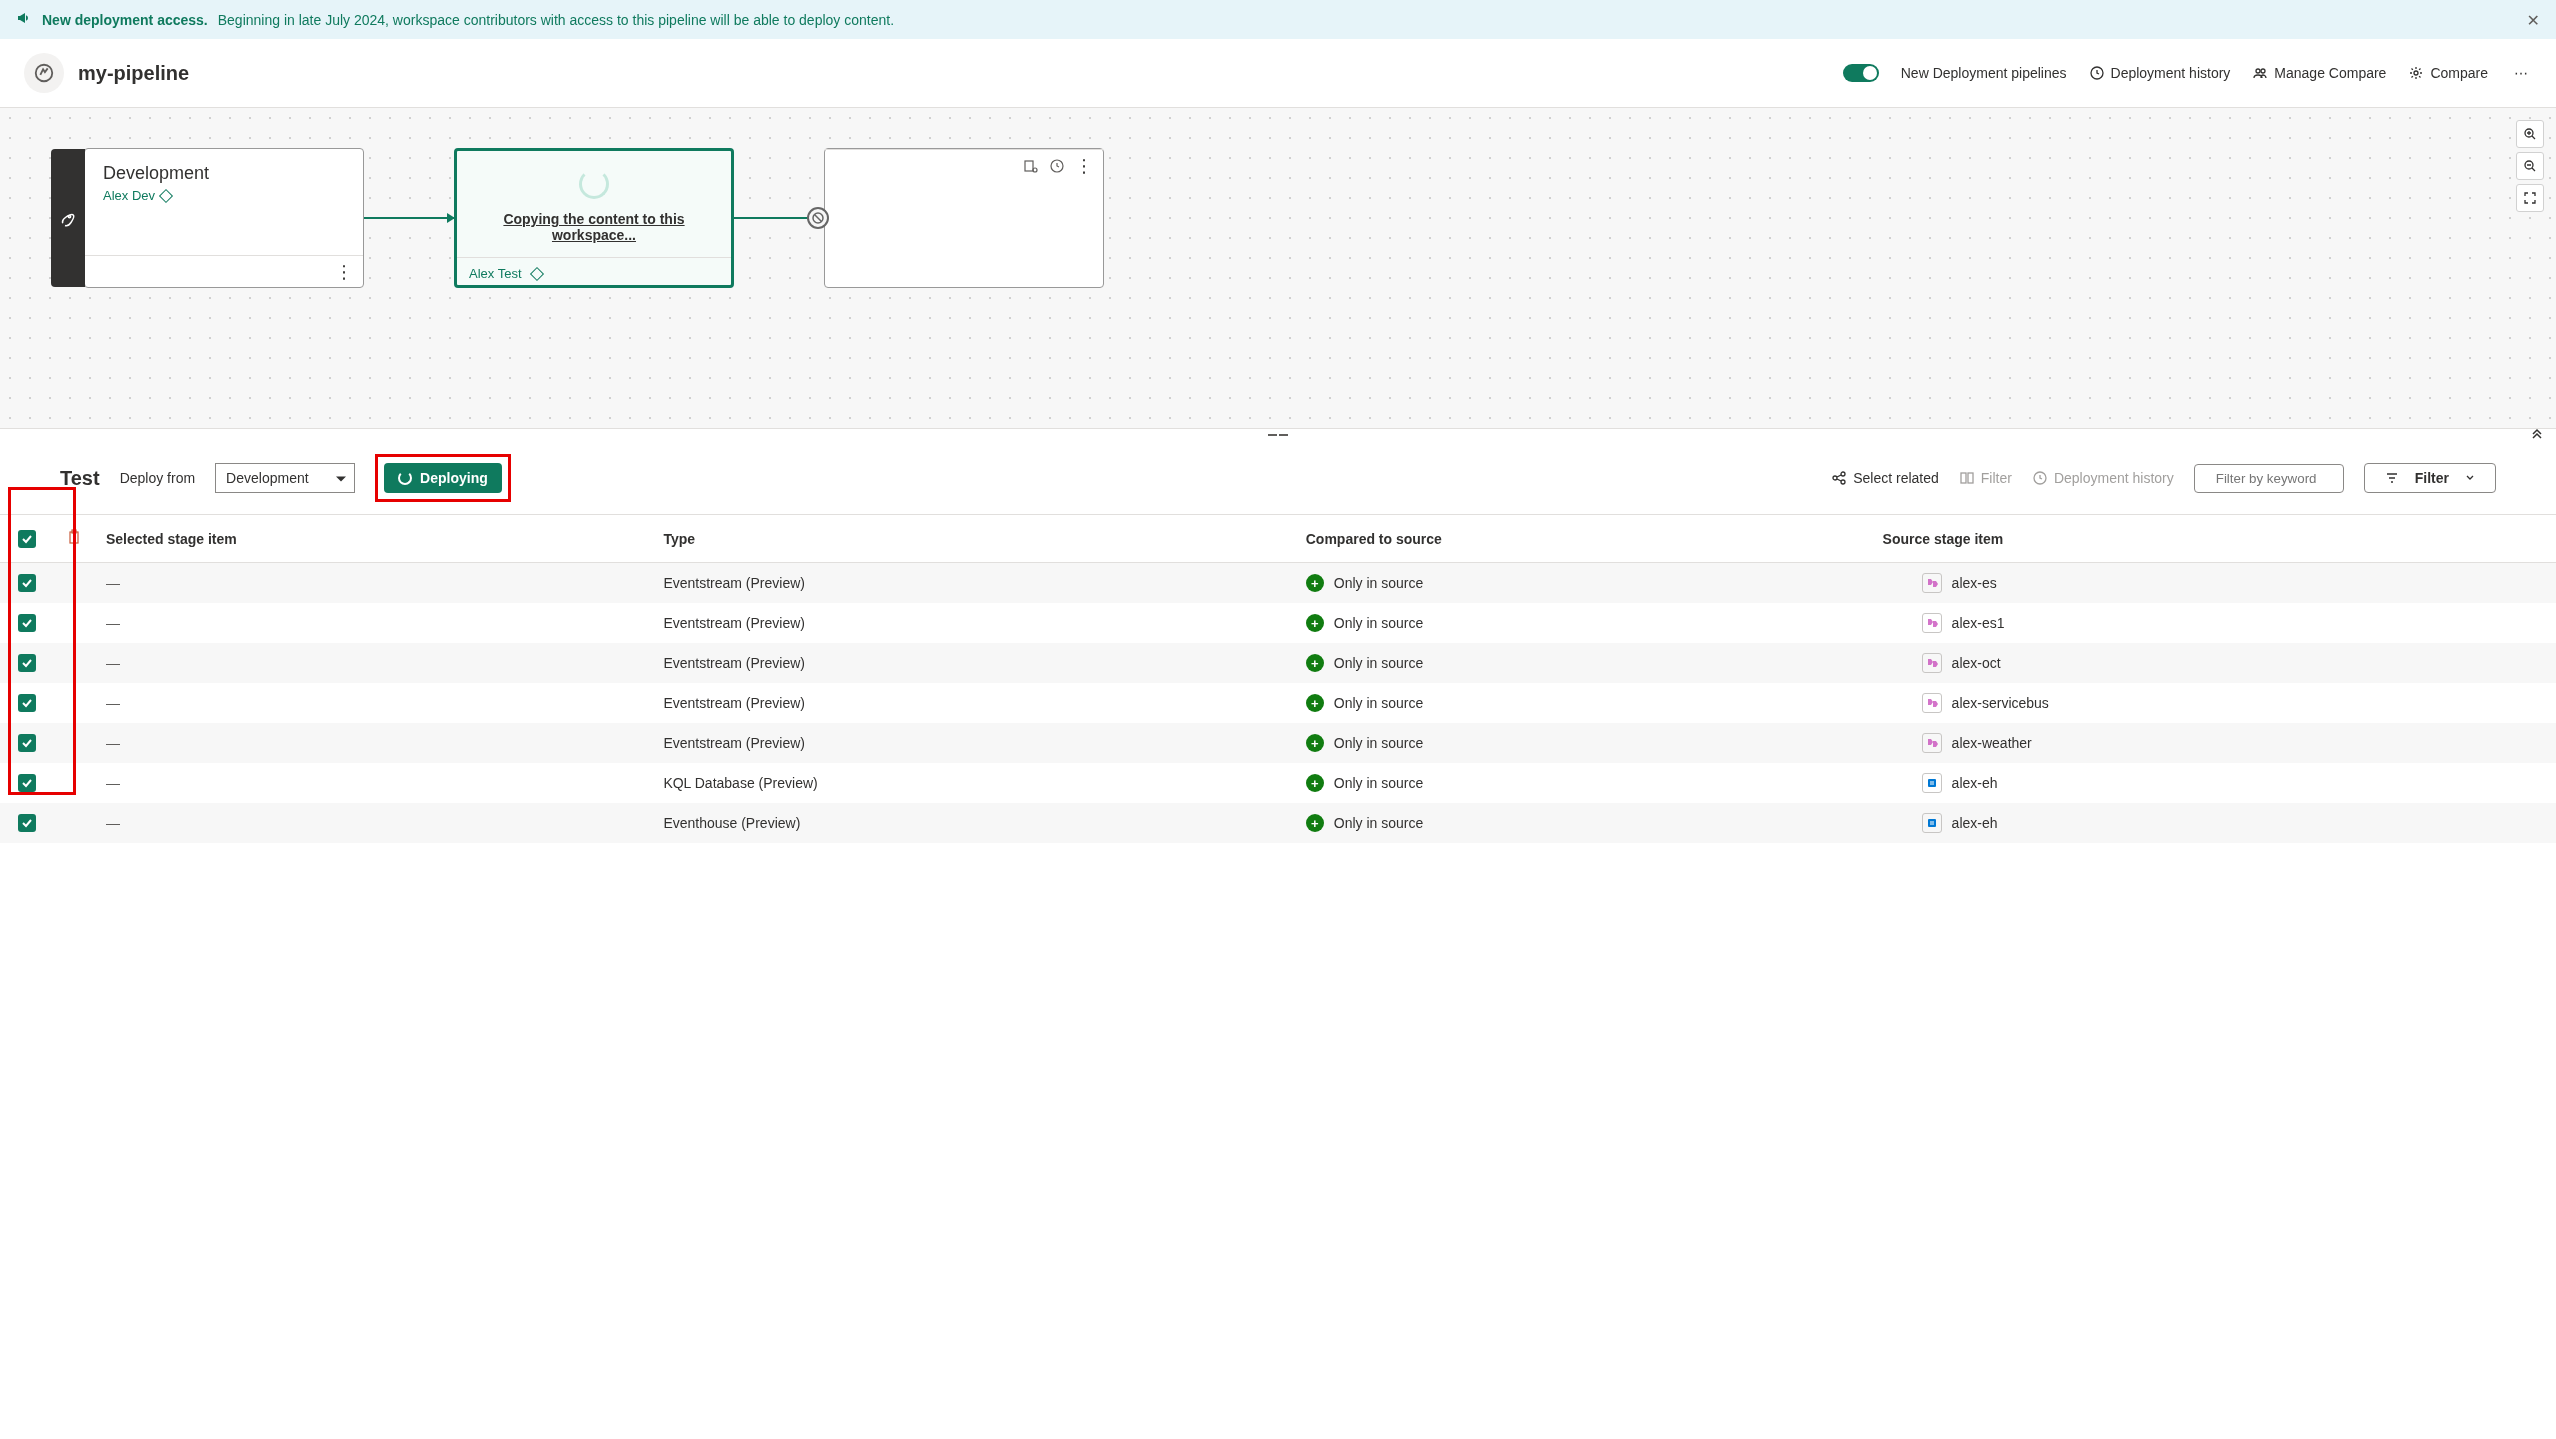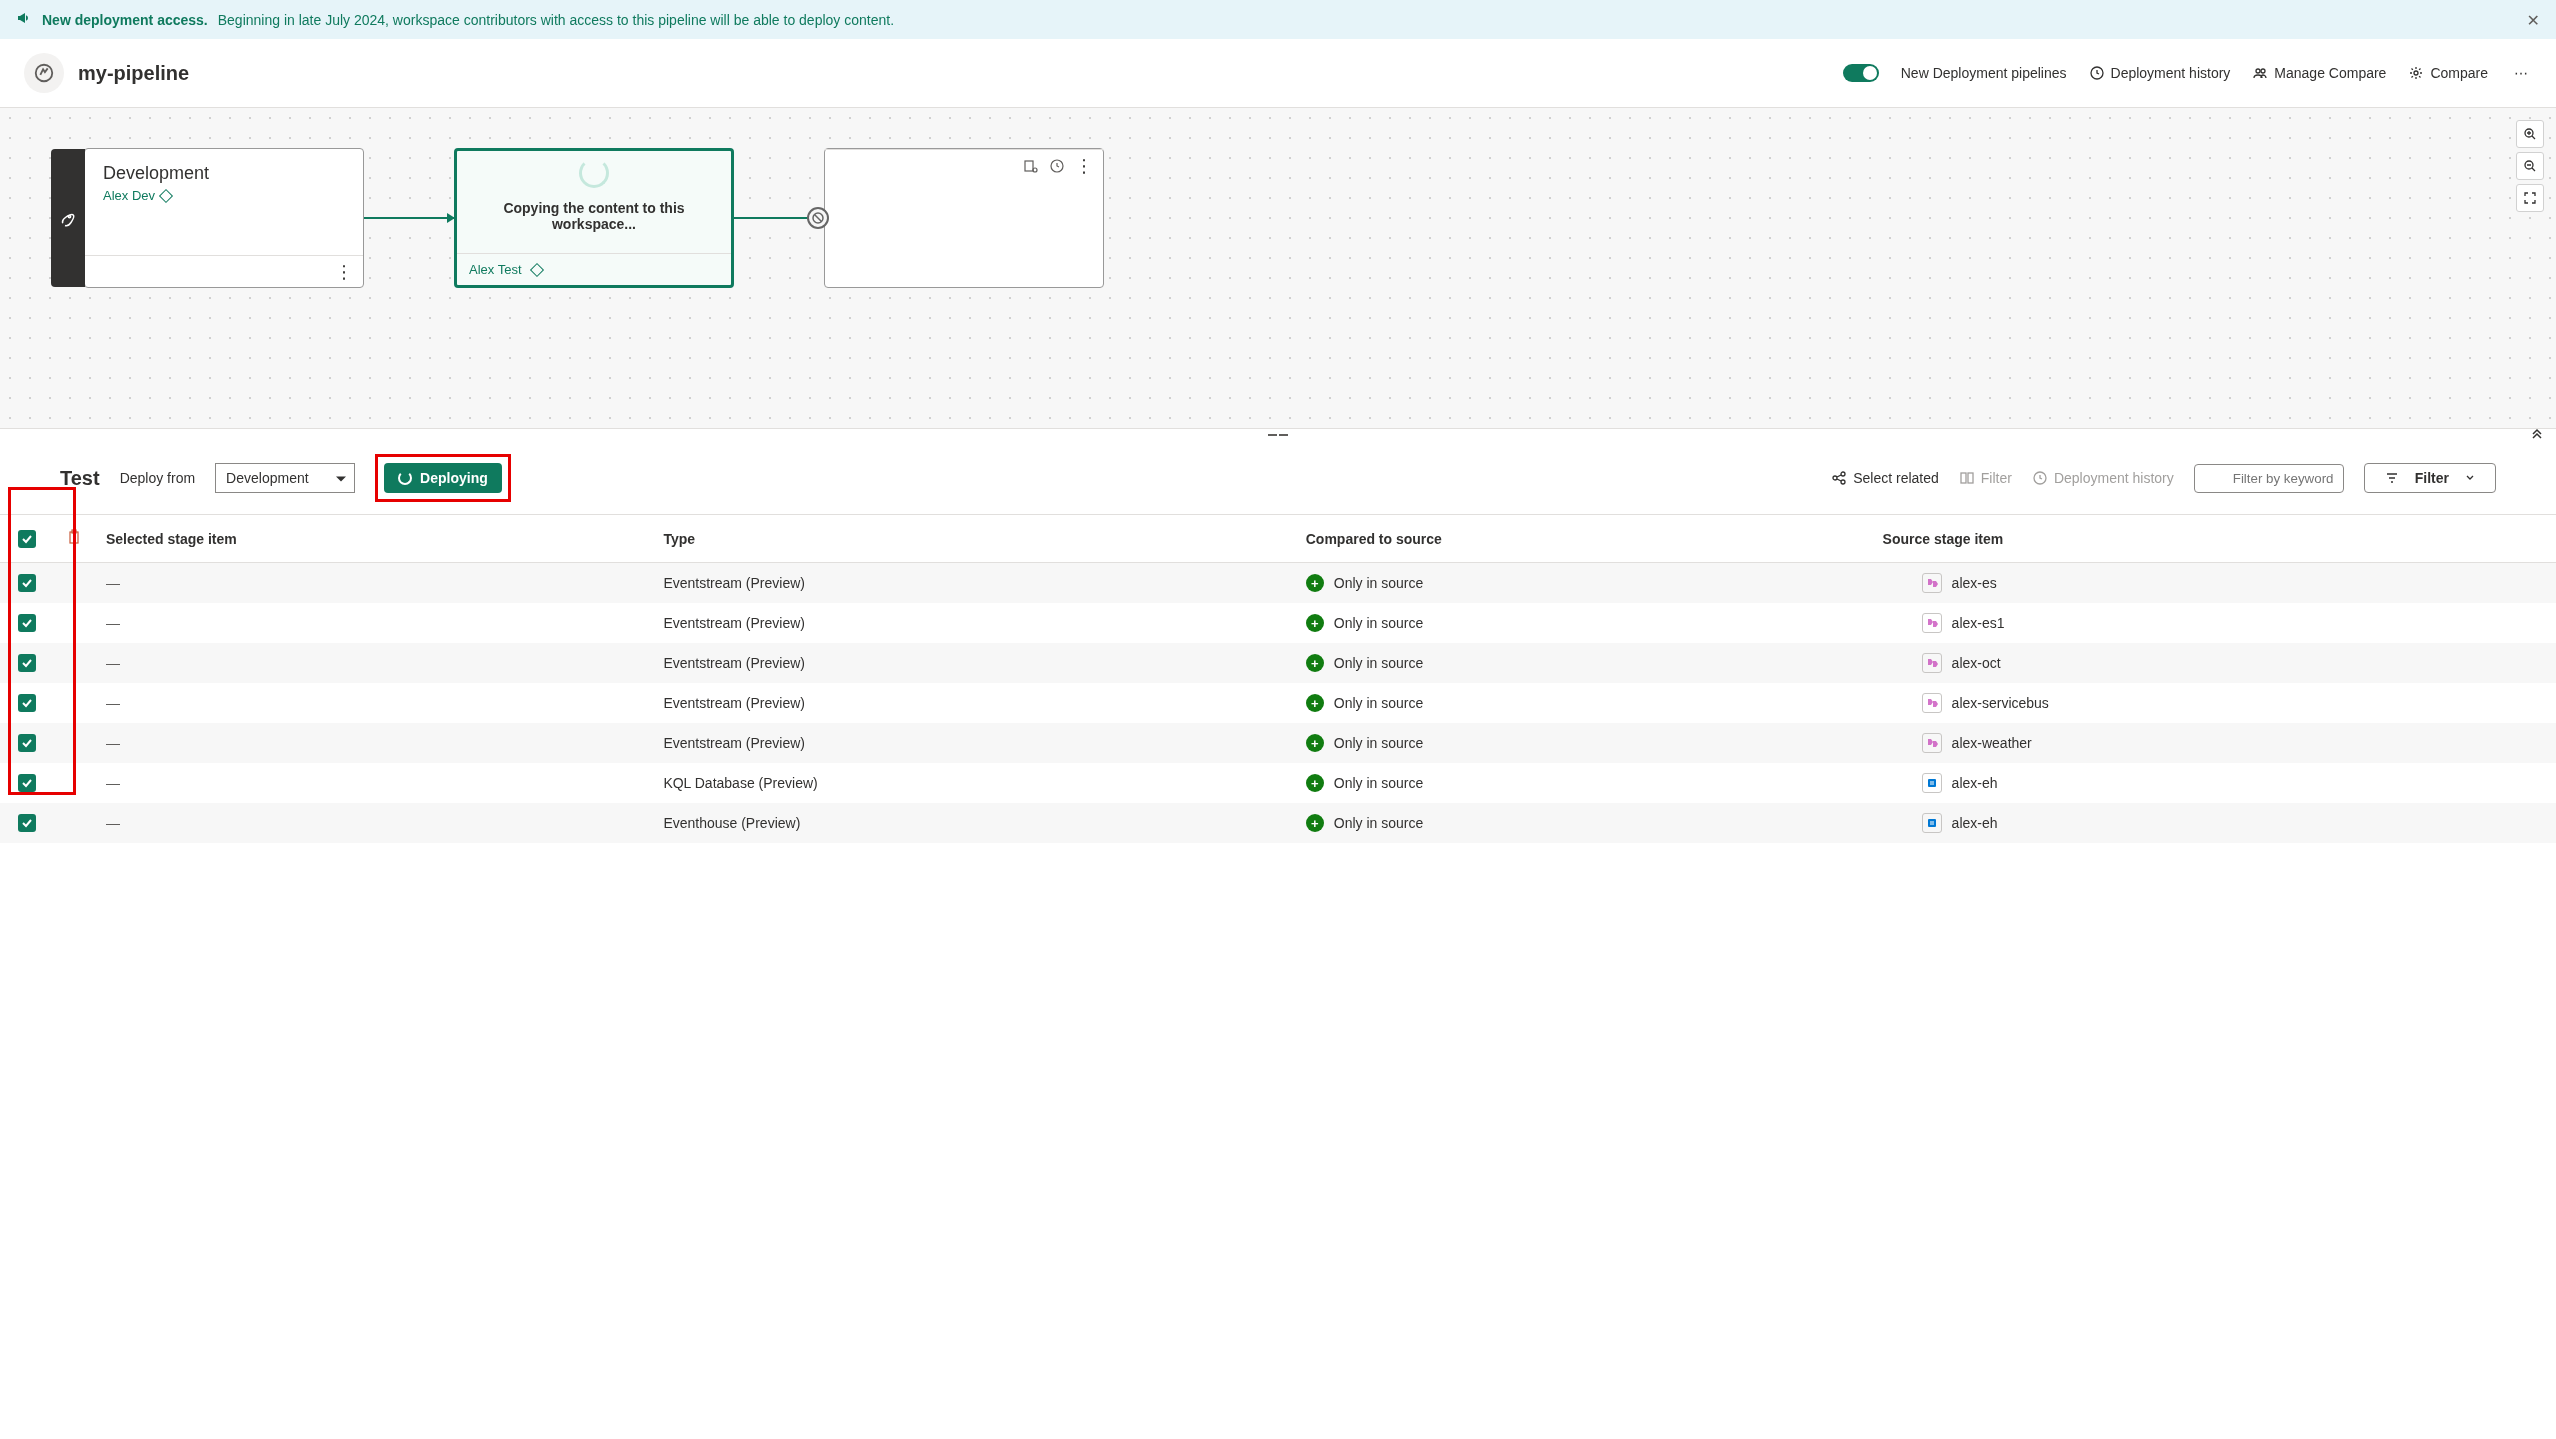--- a/index.html
+++ b/index.html
@@ -27,21 +27,21 @@
     .zoom-controls { position: absolute; right: 12px; top: 12px; display: flex; flex-direction: column; gap: 4px; }
     .zoom-btn { width: 28px; height: 28px; background: #fff; border: 1px solid #d1d1d1; border-radius: 3px; display: flex; align-items: center; justify-content: center; cursor: pointer; }
 
     .stages-row { display: flex; align-items: center; gap: 0; margin-left: 10px; }
     .stage-card { width: 280px; height: 140px; background: #fff; border: 1px solid #999; border-radius: 4px; position: relative; display: flex; flex-direction: column; }
     .stage-card.active { border: 3px solid #0f7a5e; background: #f5fbf9; }
     .stage-sidebar { position: absolute; left: -34px; top: 0; bottom: 0; width: 34px; background: #323130; display: flex; align-items: center; justify-content: center; border-radius: 4px 0 0 4px; }
     .stage-body { padding: 14px 18px; flex: 1; }
     .stage-name { font-size: 18px; font-weight: 400; margin-bottom: 4px; }
     .stage-workspace { color: #0f7a5e; font-size: 13px; display: flex; align-items: center; gap: 6px; }
-    .stage-copying { text-align: center; padding-top: 7px; }
+    .stage-copying { text-align: center; padding-top: 18px; text-decoration: underline; }
     .spinner { width: 30px; height: 30px; border: 3px solid #c5e8dd; border-top-color: transparent; border-radius: 50%; margin: 0 auto 12px; animation: spin 1s linear infinite; }
     @keyframes spin { to { transform: rotate(360deg); } }
     .copying-text { font-weight: 600; font-size: 14px; }
     .stage-footer { border-top: 1px solid #e1dfdd; padding: 6px 10px; display: flex; justify-content: flex-end; align-items: center; gap: 10px; min-height: 32px; }
     .stage-footer-left { border-top: 1px solid #e1dfdd; padding: 6px 12px; display: flex; align-items: center; gap: 10px; min-height: 32px; color: #0f7a5e; font-size: 13px; }
     .stage-menu { cursor: pointer; font-size: 18px; line-height: 1; }
     .stage-status-icon { position: absolute; left: -18px; top: 50%; transform: translateY(-50%); width: 22px; height: 22px; border-radius: 50%; border: 2px solid #666; display: flex; align-items: center; justify-content: center; background: #f7f7f7; }
 
     .connector { width: 90px; height: 2px; background: #0f7a5e; position: relative; }
     .connector::after { content: ''; position: absolute; right: -1px; top: -4px; border-left: 8px solid #0f7a5e; border-top: 5px solid transparent; border-bottom: 5px solid transparent; }
@@ -57,21 +57,21 @@
     .detail-title { font-size: 20px; font-weight: 600; }
     .deploy-from-label { color: #323130; }
     .select-box { border: 1px solid #8a8886; padding: 6px 28px 6px 10px; min-width: 140px; position: relative; cursor: pointer; }
     .select-box::after { content: ''; position: absolute; right: 8px; top: 50%; transform: translateY(-30%); border-left: 5px solid transparent; border-right: 5px solid transparent; border-top: 5px solid #323130; }
     .deploying-btn-wrap { border: 3px solid #e60000; padding: 6px; }
     .deploying-btn { background: #0f7a5e; color: #fff; padding: 7px 14px; border: none; border-radius: 4px; display: flex; align-items: center; gap: 8px; cursor: pointer; font-size: 14px; font-weight: 600; }
     .btn-spinner { width: 14px; height: 14px; border: 2px solid #fff; border-top-color: transparent; border-radius: 50%; animation: spin 1s linear infinite; }
     .detail-spacer { flex: 1; }
     .detail-action { display: flex; align-items: center; gap: 6px; cursor: pointer; color: #323130; }
     .detail-action.disabled { color: #a19f9d; cursor: default; }
-    .filter-input { border: 1px solid #8a8886; border-radius: 4px; padding: 6px 10px 6px 38px; position: relative; width: 150px; }
+    .filter-input { border: 1px solid #8a8886; border-radius: 4px; padding: 6px 10px 6px 21px; position: relative; width: 150px; }
     .filter-input-wrap { position: relative; }
     .filter-search-icon { position: absolute; left: 8px; top: 50%; transform: translateY(-50%); }
     .filter-btn { border: 1px solid #8a8886; border-radius: 4px; padding: 6px 20px; display: flex; align-items: center; gap: 16px; cursor: pointer; font-weight: 600; }
 
     
     .table-wrap { position: relative; }
     .highlight-box { position: absolute; left: 8px; top: -28px; width: 68px; height: 308px; border: 3px solid #e60000; pointer-events: none; z-index: 5; }
     table { width: 100%; border-collapse: collapse; }
     th { text-align: left; padding: 14px 12px; font-weight: 700; color: #323130; border-bottom: 1px solid #e1dfdd; }
     td { padding: 10px 12px; }

